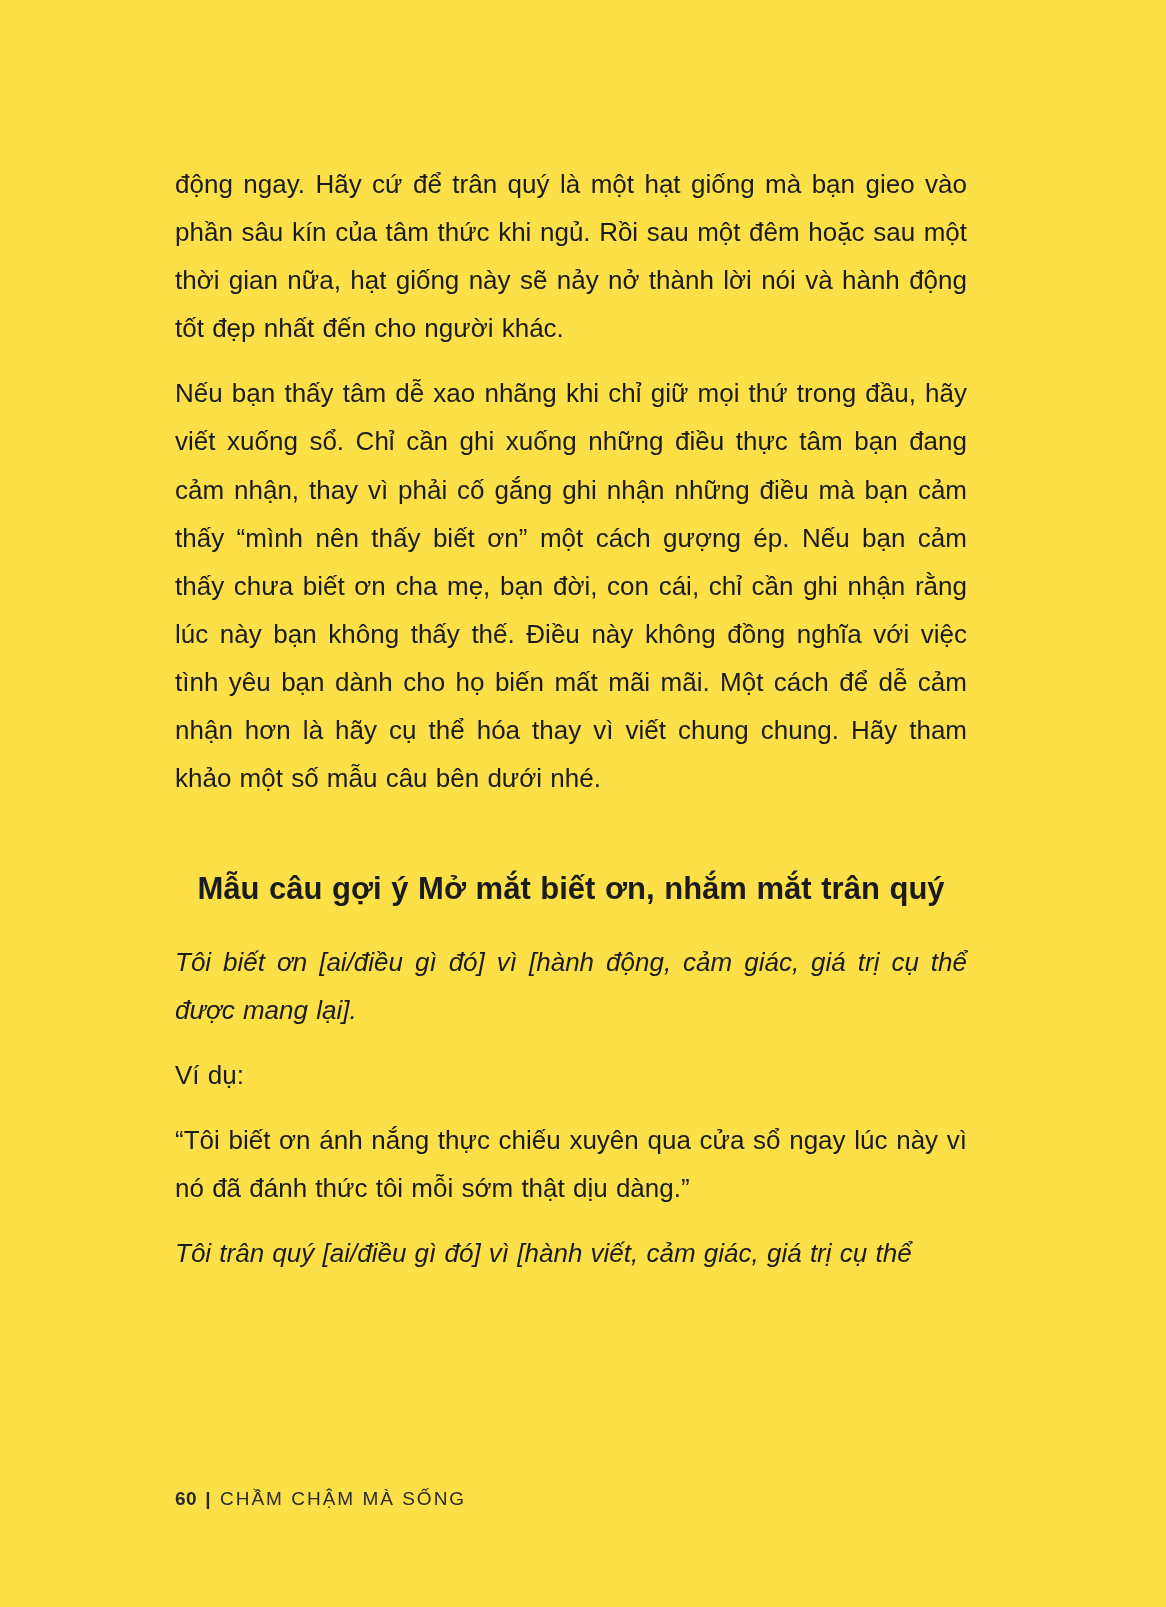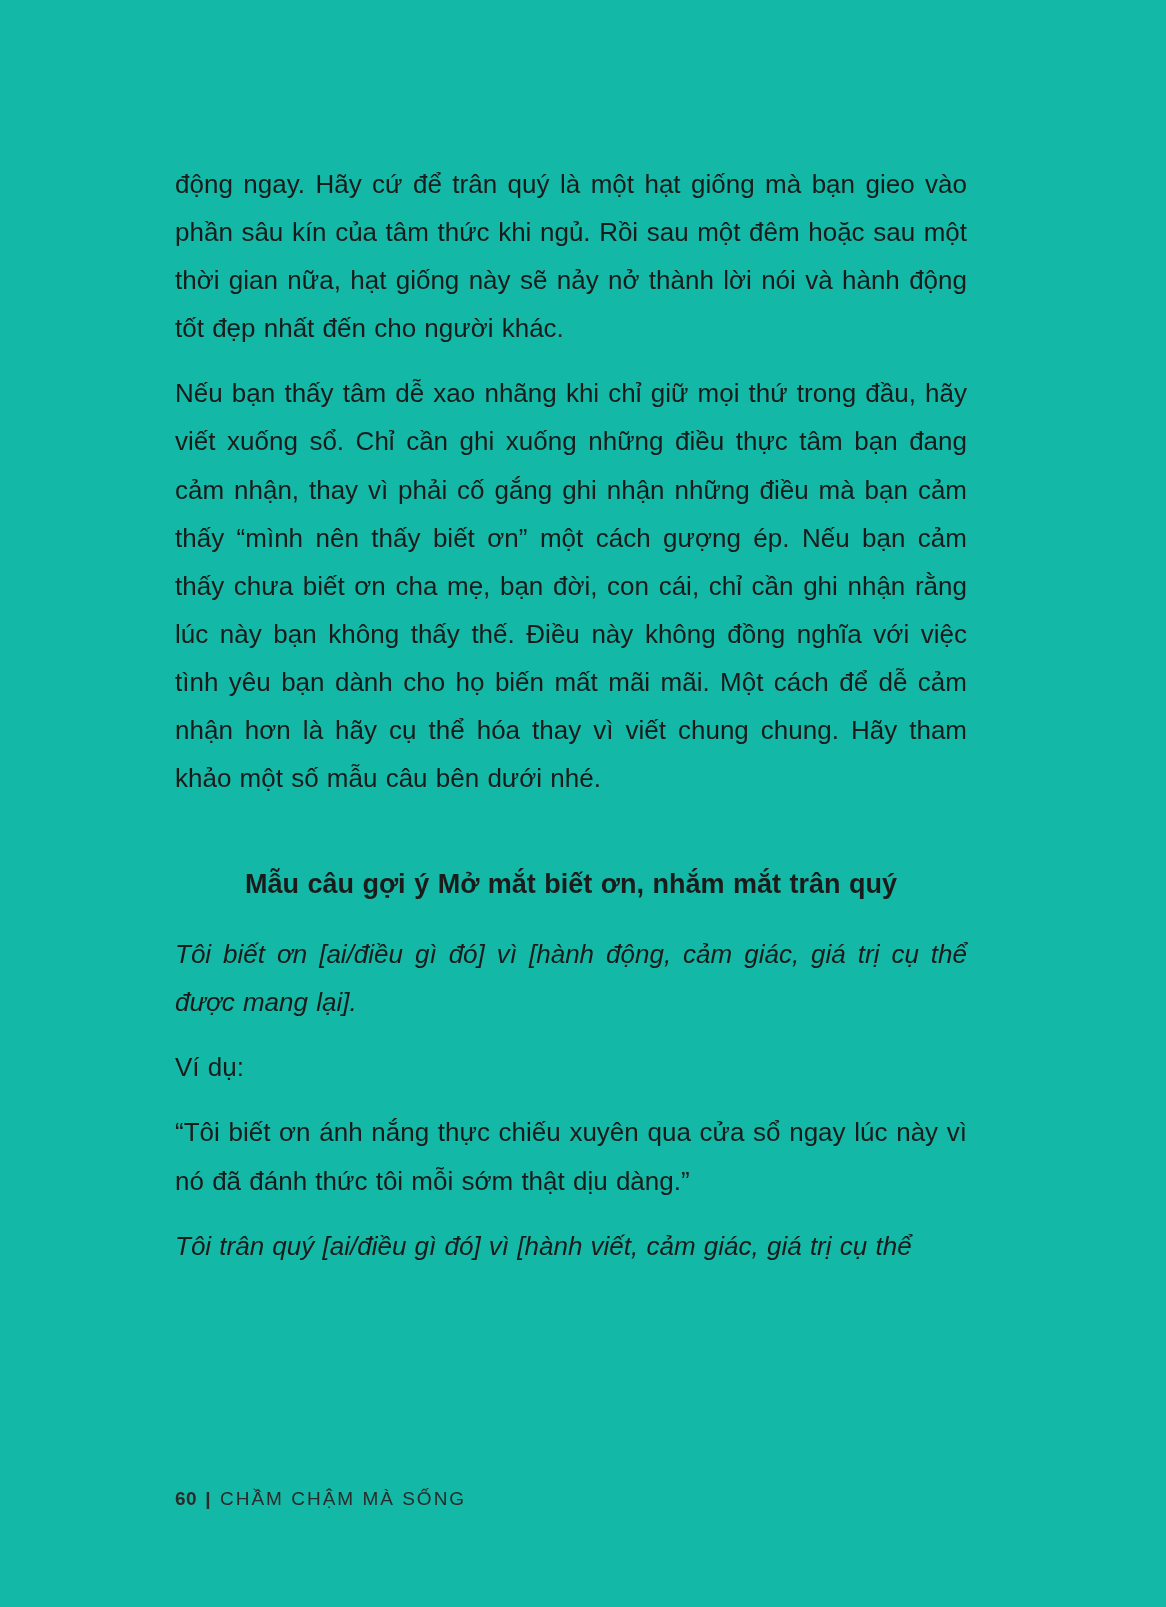--- a/index.html
+++ b/index.html
@@ -7,21 +7,21 @@
     width: 1166px;
     height: 1607px;
     background: #ffffff;
     font-family: "Liberation Sans", "DejaVu Sans", sans-serif;
     color: #1b1b1b;
   }
   .page {
     position: relative;
     width: 1166px;
     height: 1607px;
-    background: #14b8a6;
+    background: #fde047;
     overflow: hidden;
   }
   .content {
     position: absolute;
     top: 160px;
     left: 175px;
     width: 792px;
   }
   .para {
     font-size: 26px;
@@ -31,21 +31,21 @@
     word-spacing: 1px;
     white-space: pre-wrap;
   }
   .para.italic {
     font-style: italic;
   }
   .para.heading {
     font-weight: bold;
     font-style: normal;
     text-align: center;
-    font-size: 27px;
+    font-size: 31px;
     margin-top: 58px;
     margin-bottom: 20px;
     white-space: normal;
   }
   .footer {
     position: absolute;
     left: 175px;
     top: 1488px;
     font-size: 19px;
     letter-spacing: 1.5px;

